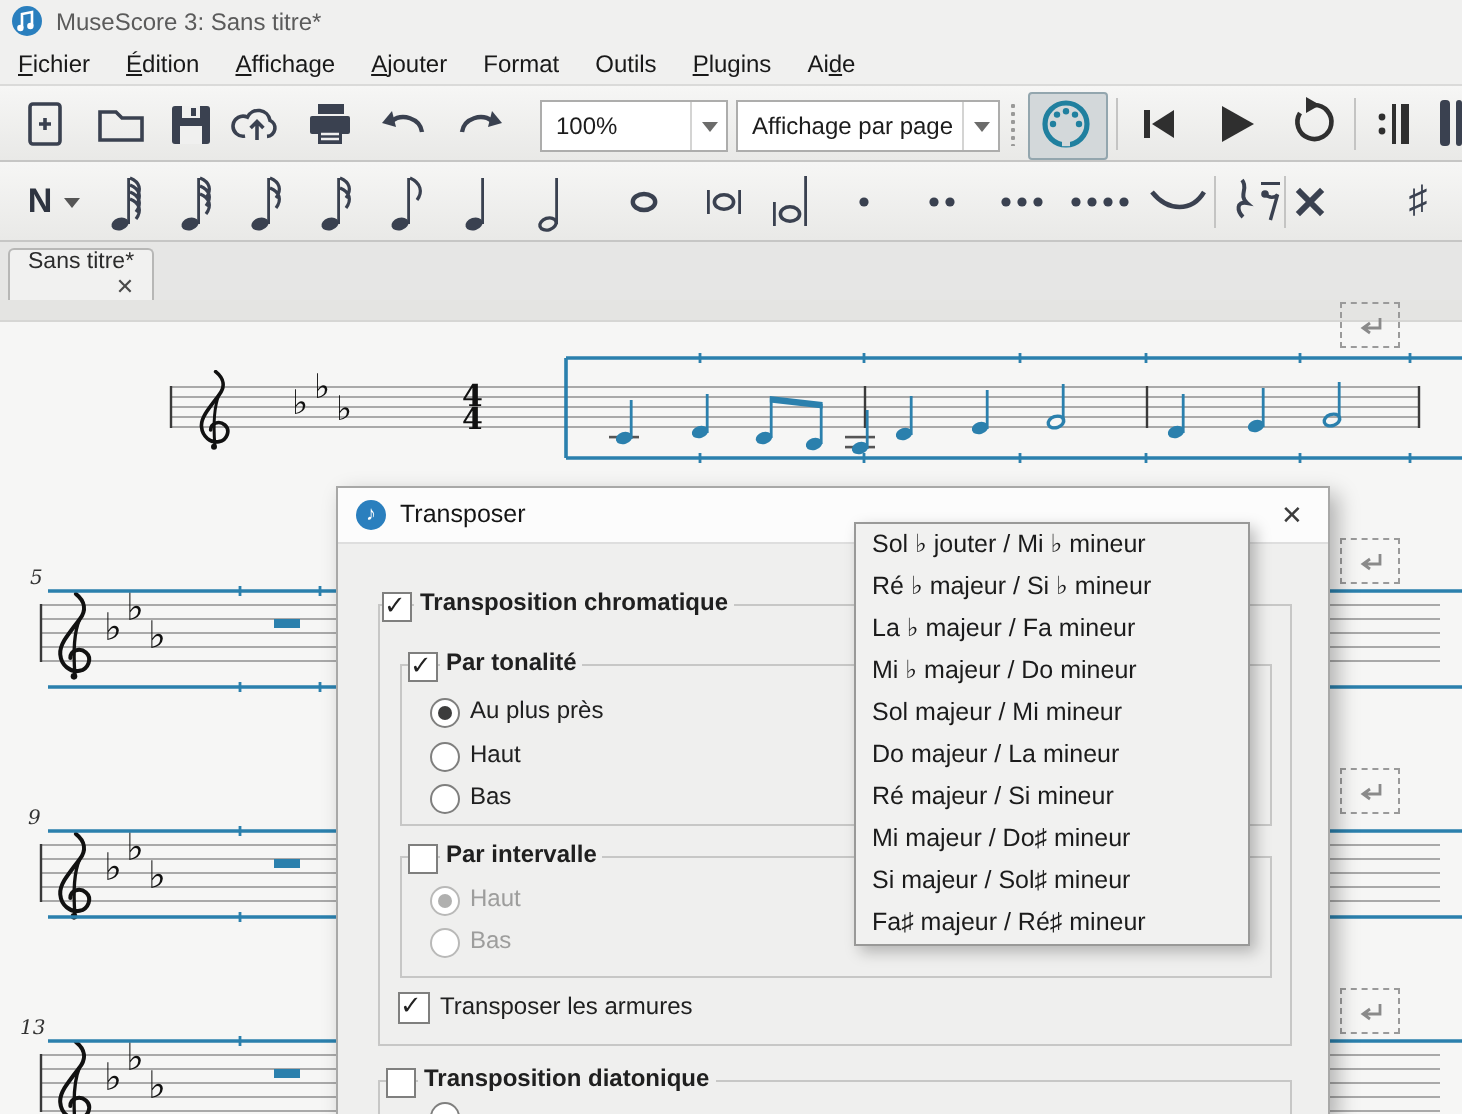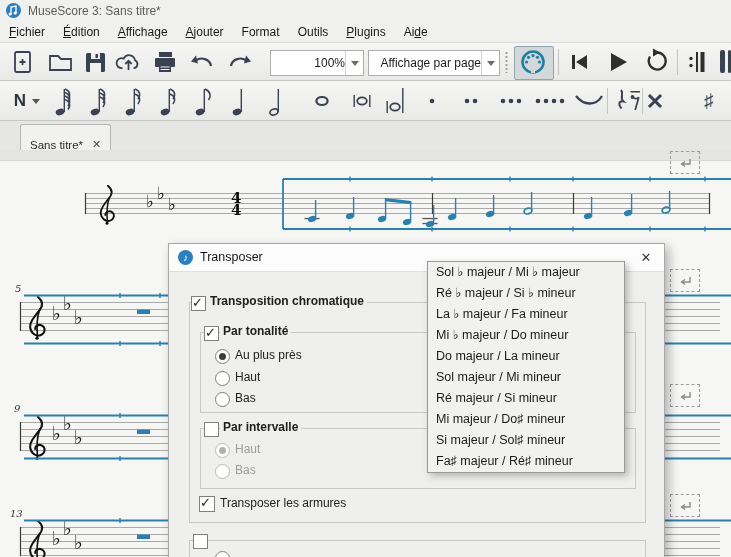--- a/index.html
+++ b/index.html
@@ -9,38 +9,38 @@
   
   #titlebar{left:0;top:0;width:651px;height:22px;background:#f0f0ef;}
   #win-icon{left:6px;top:3px;width:15px;height:15px;border-radius:50%;background:#2a7fbe;}
   #win-icon svg{position:absolute;left:2px;top:1px;}
   #win-title{left:28px;top:4px;color:#5b5b5b;font-size:12px;}
   
   #menubar{left:0;top:22px;width:731px;height:20px;background:#f0f0ef;display:flex;align-items:center;border-bottom:1px solid #dadad9;}
   .menu-item{padding:2px 9px;color:#191919;font-size:12px;}
   .menu-item u{text-decoration:underline;}
   
-  .toolbar{left:0;width:731px;background:linear-gradient(#f6f6f5,#e9e9e7);border-bottom:1px solid #c6c6c5;text-align:right;}
+  .toolbar{left:0;width:731px;background:linear-gradient(#f6f6f5,#e9e9e7);border-bottom:1px solid #c6c6c5;}
   #toolbar1{top:43px;height:37px;}
   #toolbar2{top:81px;height:39px;}
   .tbtn{position:absolute;top:4px;width:30px;height:30px;}
   .combo{position:absolute;top:7px;height:24px;background:#fff;border:1px solid #adadac;display:flex;align-items:center;}
   .combo .val{padding-left:7px;font-size:12px;color:#1c1c1c;flex:1;}
   .combo .arrowbox{width:17px;height:100%;border-left:1px solid #d4d4d3;display:flex;align-items:center;justify-content:center;}
   .tri{width:0;height:0;border-left:4px solid transparent;border-right:4px solid transparent;border-top:5px solid #6c6c6b;}
   .vsep{position:absolute;top:6px;width:1px;height:26px;background:#c4c4c3;}
   #midi-btn{position:absolute;left:514px;top:3px;width:38px;height:32px;background:#d3d8da;border:1px solid #93a6ae;border-radius:2px;}
   #grip{position:absolute;left:505px;top:8px;width:3px;height:22px;background-image:radial-gradient(circle,#9a9a99 1px,transparent 1.2px);background-size:3px 4px;}
   .edgebar{position:absolute;background:#3a4150;border-radius:2px;}
   
   .nbtn{position:absolute;top:3px;height:34px;display:flex;align-items:center;justify-content:center;}
   #n-label{font-weight:bold;font-size:17px;color:#2e3440;}
   
   #tabbar{left:0;top:121px;width:731px;height:29px;background:#e6e6e5;border-bottom:1px solid #c2c2c1;}
-  #tab1{position:absolute;left:20px;top:3px;height:26px;background:#f1f1f0;border:1px solid #b7b7b6;border-bottom:none;border-radius:3px 3px 0 0;display:flex;align-items:flex-end;padding:0 9px;}
+  #tab1{position:absolute;left:4px;top:3px;height:26px;background:#f1f1f0;border:1px solid #b7b7b6;border-bottom:none;border-radius:3px 3px 0 0;display:flex;align-items:flex-end;padding:0 9px;flex-direction:column;}
   #tab1 .lbl{font-size:11.5px;color:#2c2c2c;}
   #tab1 .close{margin-left:9px;font-size:11px;font-weight:bold;color:#4a4a4a;}
   
   #score-area{left:0;top:150px;width:731px;height:407px;background:#f6f6f5;}
   #canvas-strip{left:0;top:150px;width:731px;height:10px;background:#e4e4e2;border-bottom:1px solid #d6d6d4;}
   .break-icon{position:absolute;width:28px;height:21px;border:1px dashed #9a9a9a;display:flex;align-items:center;justify-content:center;background:transparent;}
   
   #dialog{left:168px;top:243px;width:495px;height:314px;background:#efefee;border:1px solid #a8a8a7;box-shadow:4px 4px 10px rgba(0,0,0,.28);}
   #dlg-title{position:absolute;left:0;top:0;width:100%;height:27px;background:#fcfcfc;border-bottom:1px solid #dedede;}
   #dlg-icon{position:absolute;left:9px;top:6px;width:15px;height:15px;border-radius:50%;background:#2a7fbe;color:#fff;font-size:10px;text-align:center;line-height:15px;}
@@ -457,30 +457,31 @@
     <div class="radio disabled on" style="left:46px;top:199px"></div>
     <span class="dlabel disabled" style="left:63px;top:198px">Haut</span>
     <div class="radio disabled" style="left:46px;top:220px"></div>
     <span class="dlabel disabled" style="left:63px;top:219px">Bas</span>
 
     <div class="cb checked" style="left:30px;top:252px;width:14px;height:14px"></div>
     <span class="dlabel" style="left:48px;top:252px">Transposer les armures</span>
 
     <div class="groupbox" style="left:20px;top:296px;width:455px;height:30px"></div>
     <div class="cb" style="left:24px;top:290px"></div>
+    <span class="dlabel bold" style="left:40px;top:288px">Transposition diatonique</span>
     <div class="radio" style="left:46px;top:307px"></div>
   </div>
 
   <div id="key-popup" class="abs">
 
-      <div class="key-item">Sol ♭ majeur / Mi ♭ majeur</div>
+      <div class="key-item">Sol ♭ jouter / Mi ♭ mineur</div>
       <div class="key-item">Ré ♭ majeur / Si ♭ mineur</div>
       <div class="key-item">La ♭ majeur / Fa mineur</div>
       <div class="key-item">Mi ♭ majeur / Do mineur</div>
+      <div class="key-item">Sol majeur / Mi mineur</div>
       <div class="key-item">Do majeur / La mineur</div>
-      <div class="key-item">Sol majeur / Mi mineur</div>
       <div class="key-item">Ré majeur / Si mineur</div>
       <div class="key-item">Mi majeur / Do♯ mineur</div>
       <div class="key-item">Si majeur / Sol♯ mineur</div>
       <div class="key-item">Fa♯ majeur / Ré♯ mineur</div>
     </div>
 
 </div>
 
 </body></html>

